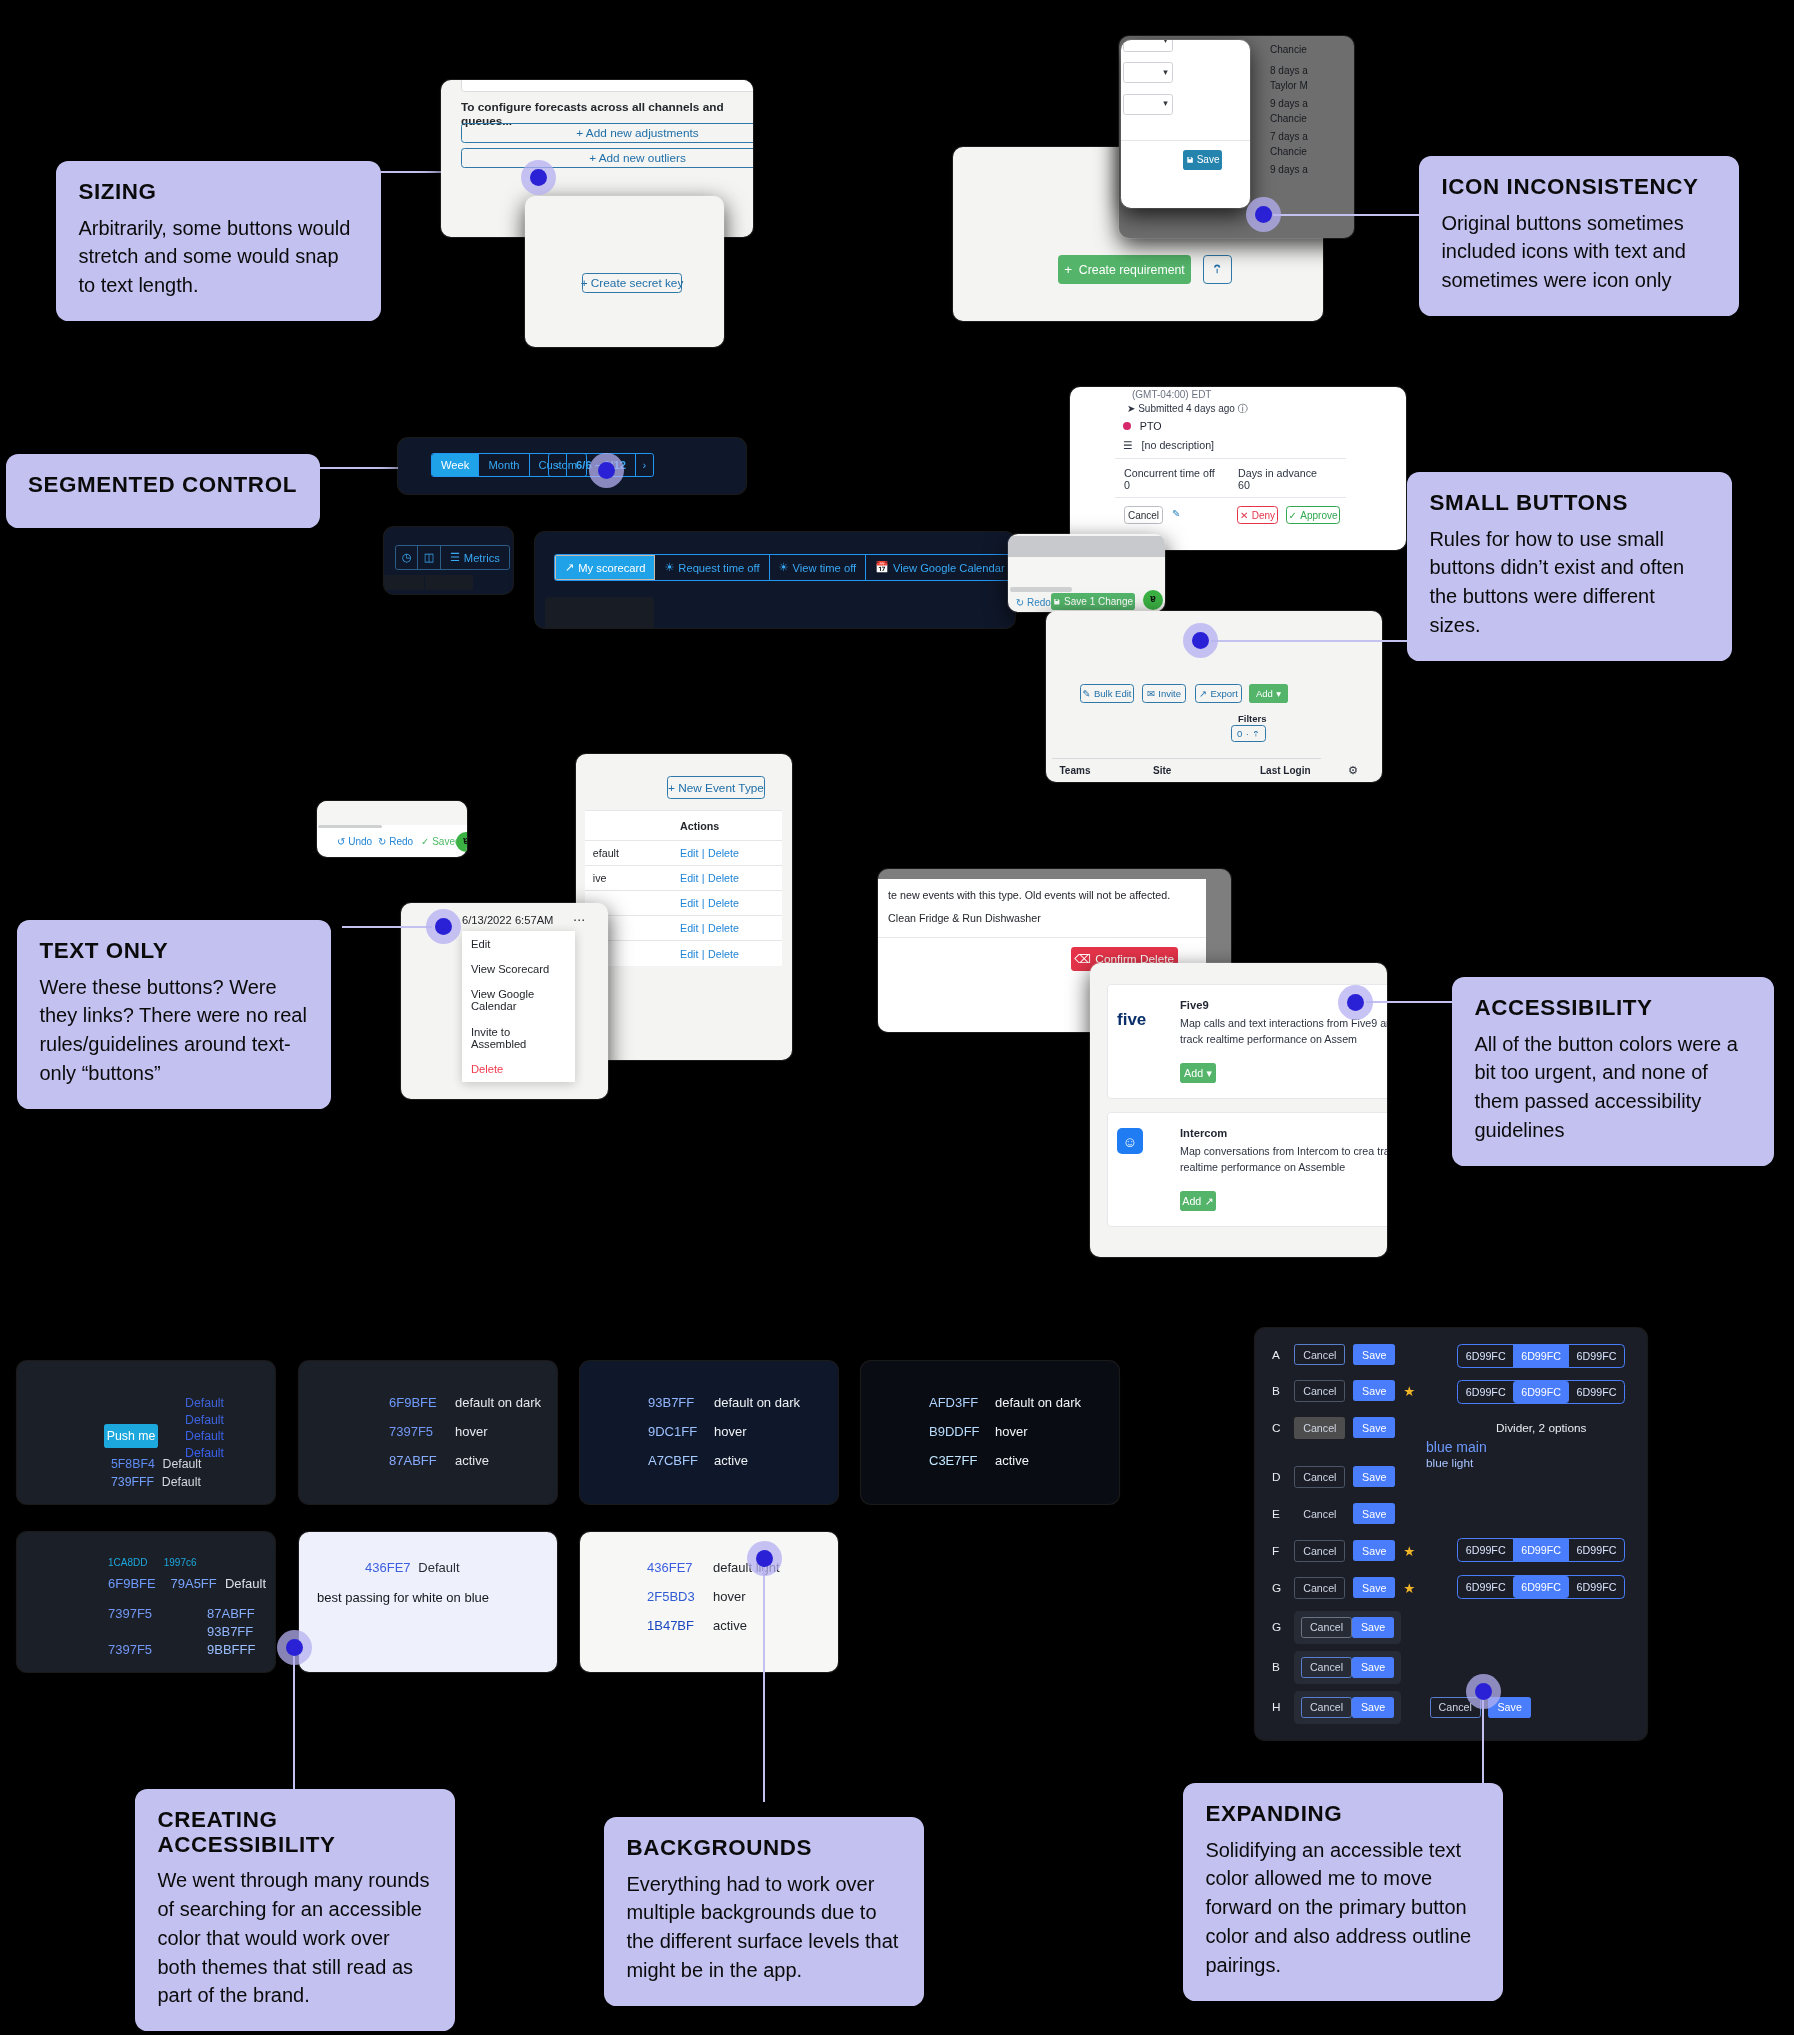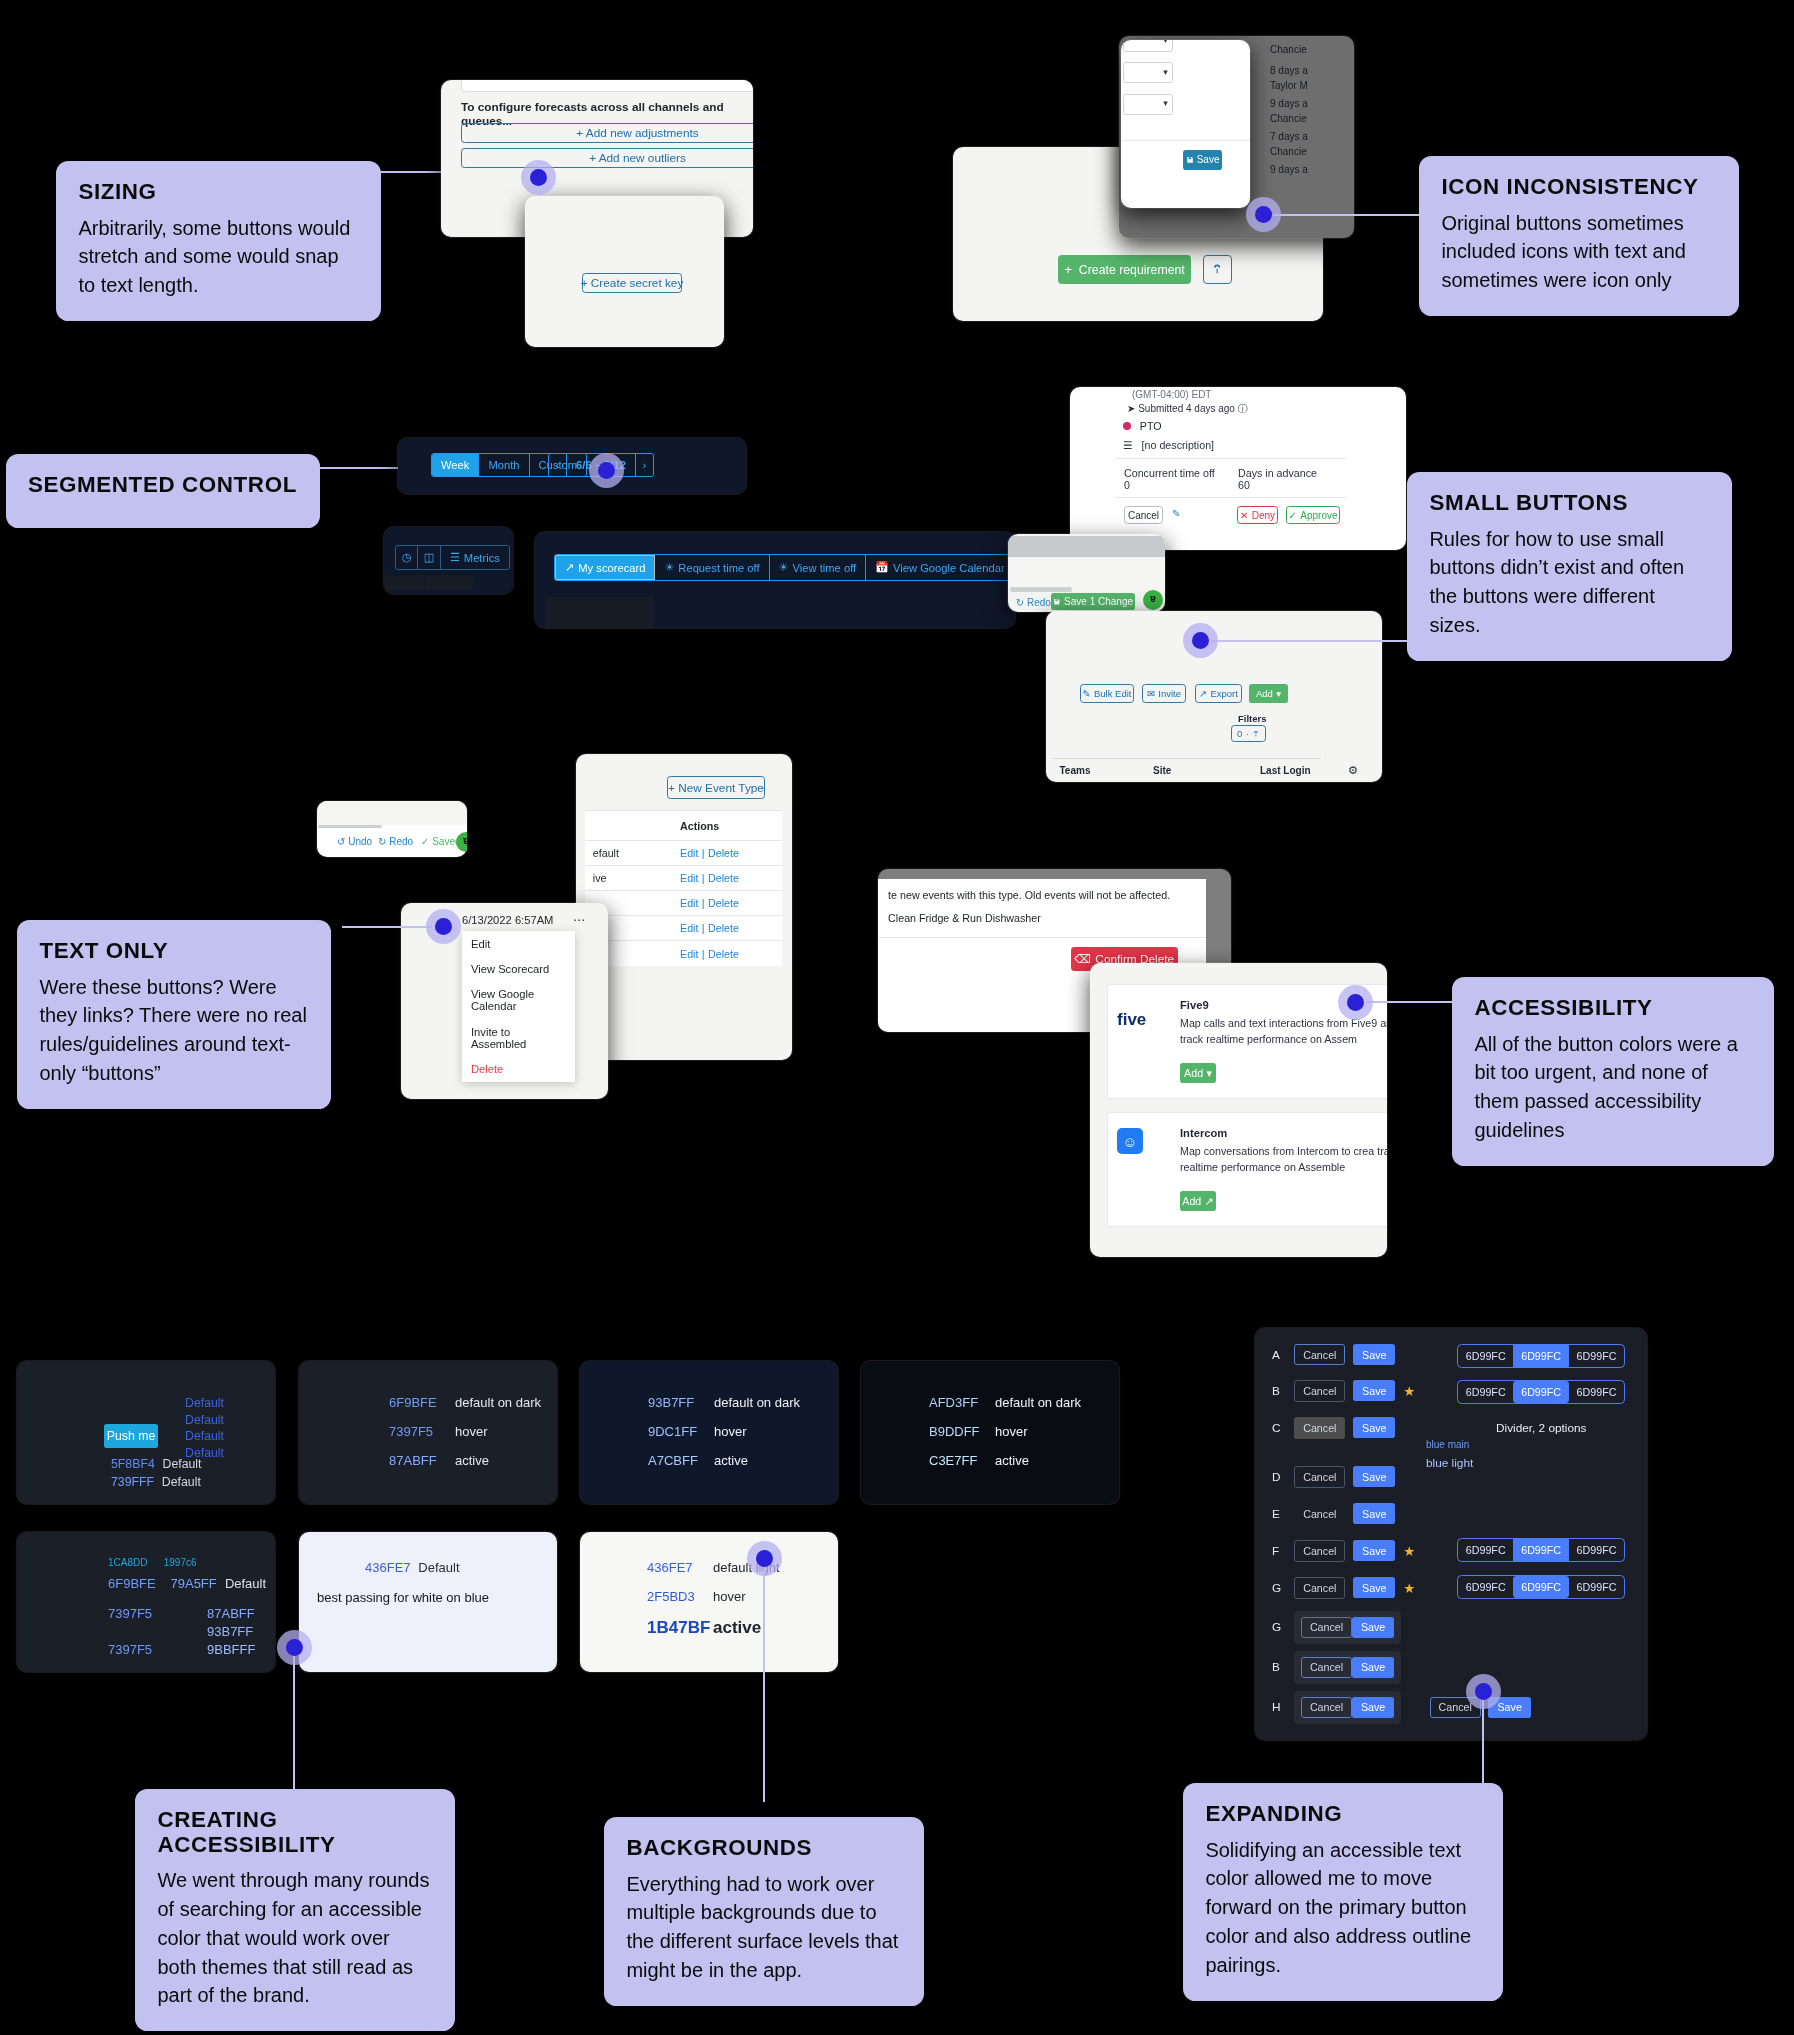--- a/index.html
+++ b/index.html
@@ -521,21 +521,21 @@
 
 <div class="shot" style="left:580px; top:1532px; width:258px; height:140px; background:#f7f7f6;">
   <div class="abs sw-row" style="left:67px; top:28px; font-size:13px;">
     <span class="hexw" style="color:#3c5fe0; width:66px; display:inline-block;">436FE7</span>
     <span style="color:#22252b;">default light</span>
   </div>
   <div class="abs sw-row" style="left:67px; top:57px; font-size:13px;">
     <span class="hexw" style="color:#2f5bd3; width:66px; display:inline-block;">2F5BD3</span>
     <span style="color:#22252b;">hover</span>
   </div>
-  <div class="abs sw-row" style="left:67px; top:86px; font-size:17px;font-weight:bold;">
+  <div class="abs sw-row" style="left:67px; top:86px; font-size:13px;">
     <span class="hexw" style="color:#1b47bf; width:66px; display:inline-block;">1B47BF</span>
     <span style="color:#22252b;">active</span>
   </div>
 </div>
 
 <div class="dot-wrap" style="left:277px; top:1630px;">
     <i></i>
   </div>
 <div class="conn" style="left:293px; top:1648px; width:2.2px; height:154px;"></div>
 
@@ -574,21 +574,21 @@
     <span class="mini-cancel" style="background:#4d4d4d; border-color:transparent;">Cancel</span>
     <span class="mini-save">Save</span>
   </div>
   <div class="abs" style="left:241px; top:93px; font-size:11.8px; color:#e8ecf3;">Divider, 2 options</div>
 
   <div class="abs exp-row" style="left:17px; top:138px; gap:7.8px; align-items:center;">
     <span style="width:14.6px; color:#e8ecf3; font-size:11.8px;">D</span>
     <span class="mini-cancel">Cancel</span>
     <span class="mini-save">Save</span>
   </div>
-  <div class="abs" style="left:171px; top:111px; font-size:10px; color:#6d99fc;">blue main</div>
+  <div class="abs" style="left:171px; top:111px; font-size:14px; color:#6d99fc;">blue main</div>
   <div class="abs" style="left:171px; top:128px; font-size:11.8px; color:#a8c4ff;">blue light</div>
 
   <div class="abs exp-row" style="left:17px; top:175px; gap:7.8px; align-items:center;">
     <span style="width:14.6px; color:#e8ecf3; font-size:11.8px;">E</span>
     <span class="mini-cancel" style="border-color:transparent;">Cancel</span>
     <span class="mini-save">Save</span>
   </div>
 
   <div class="abs exp-row" style="left:17px; top:212px; gap:7.8px; align-items:center;">
     <span style="width:14.6px; color:#e8ecf3; font-size:11.8px;">F</span>

